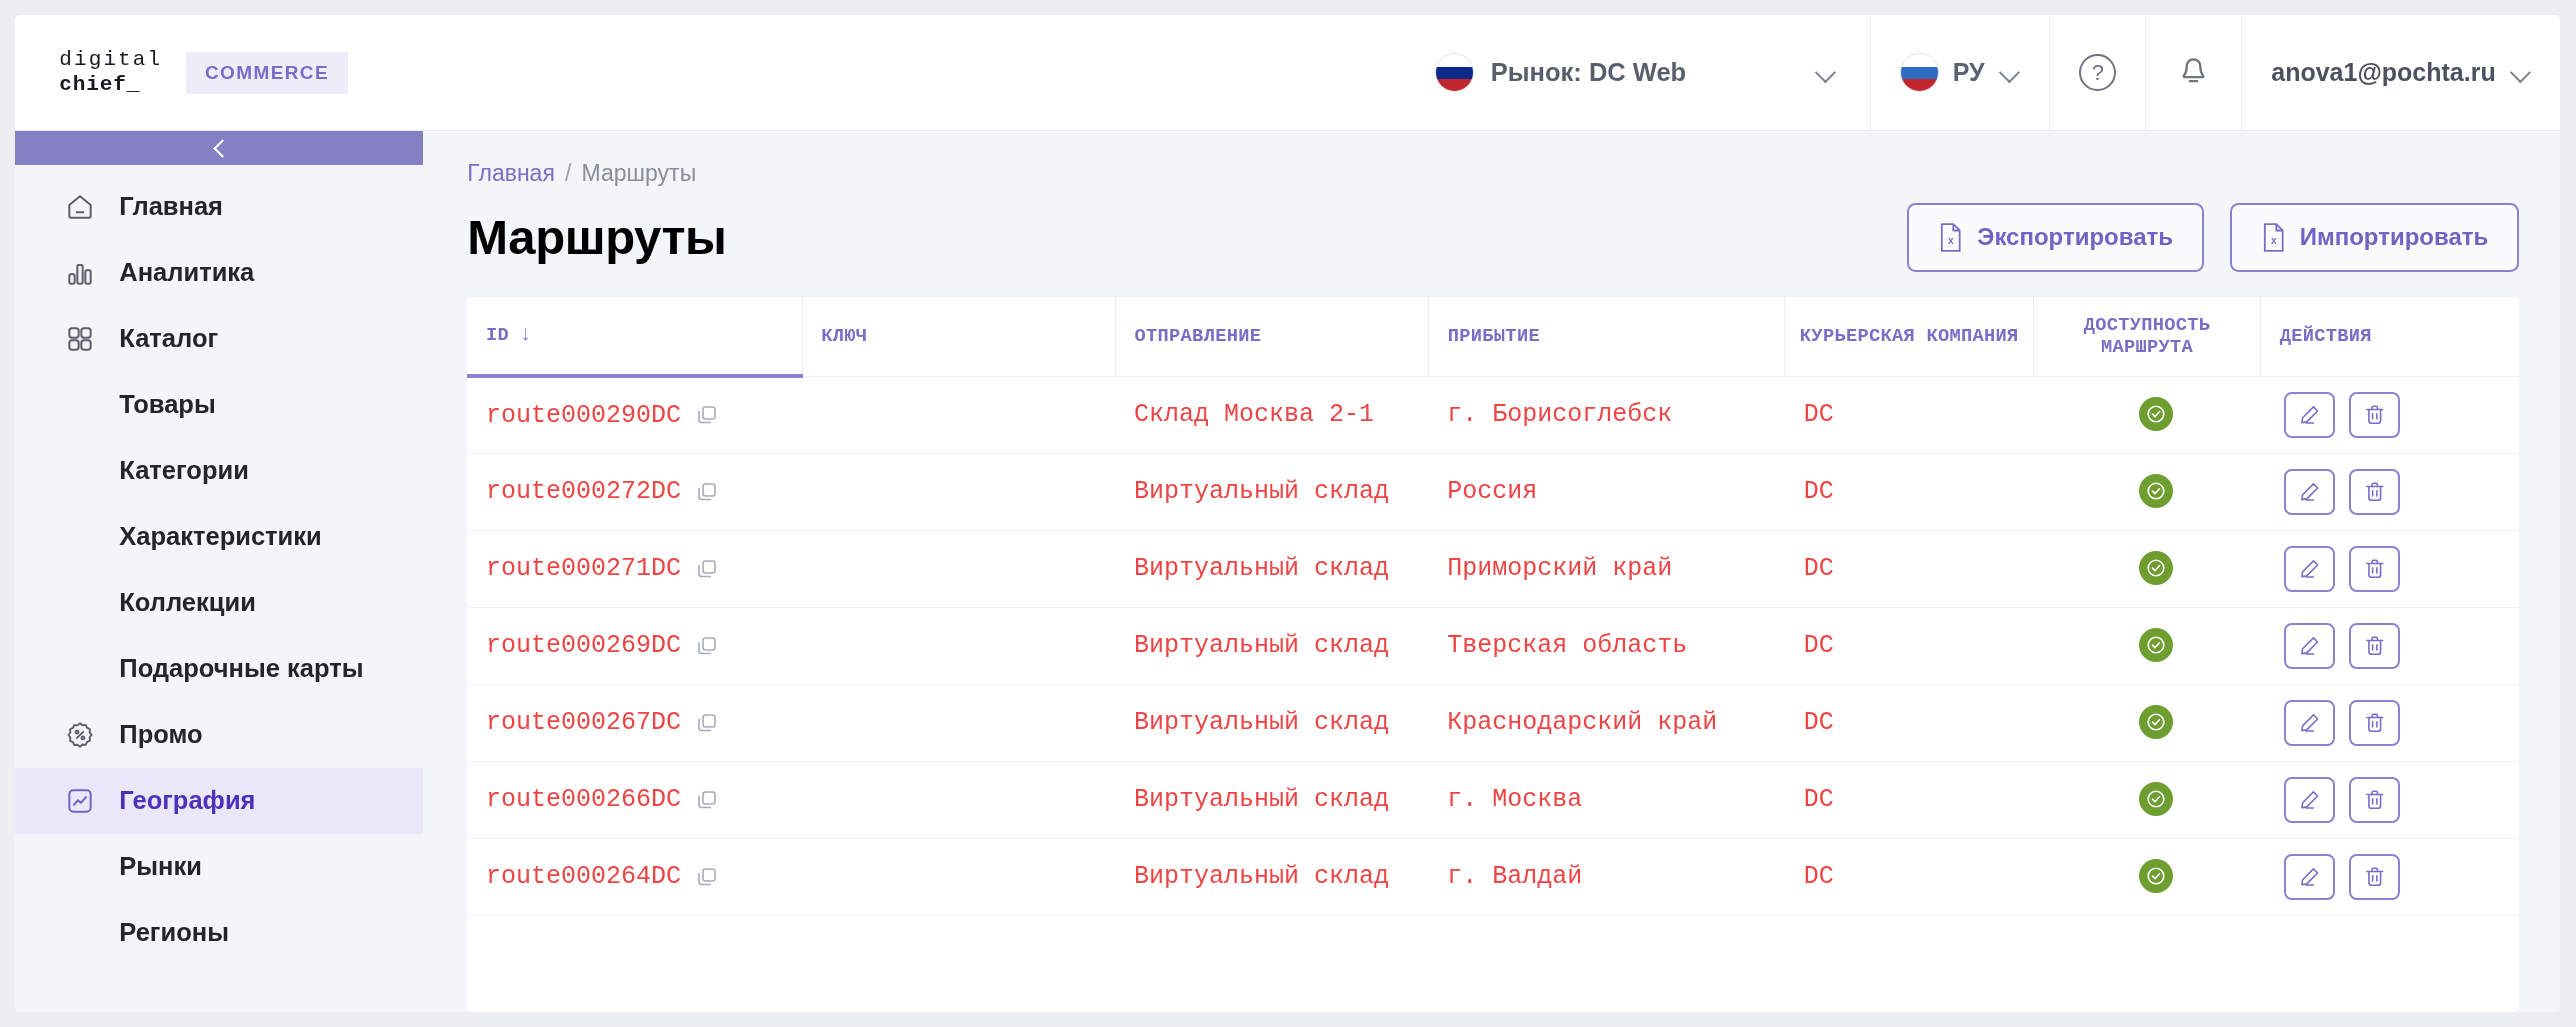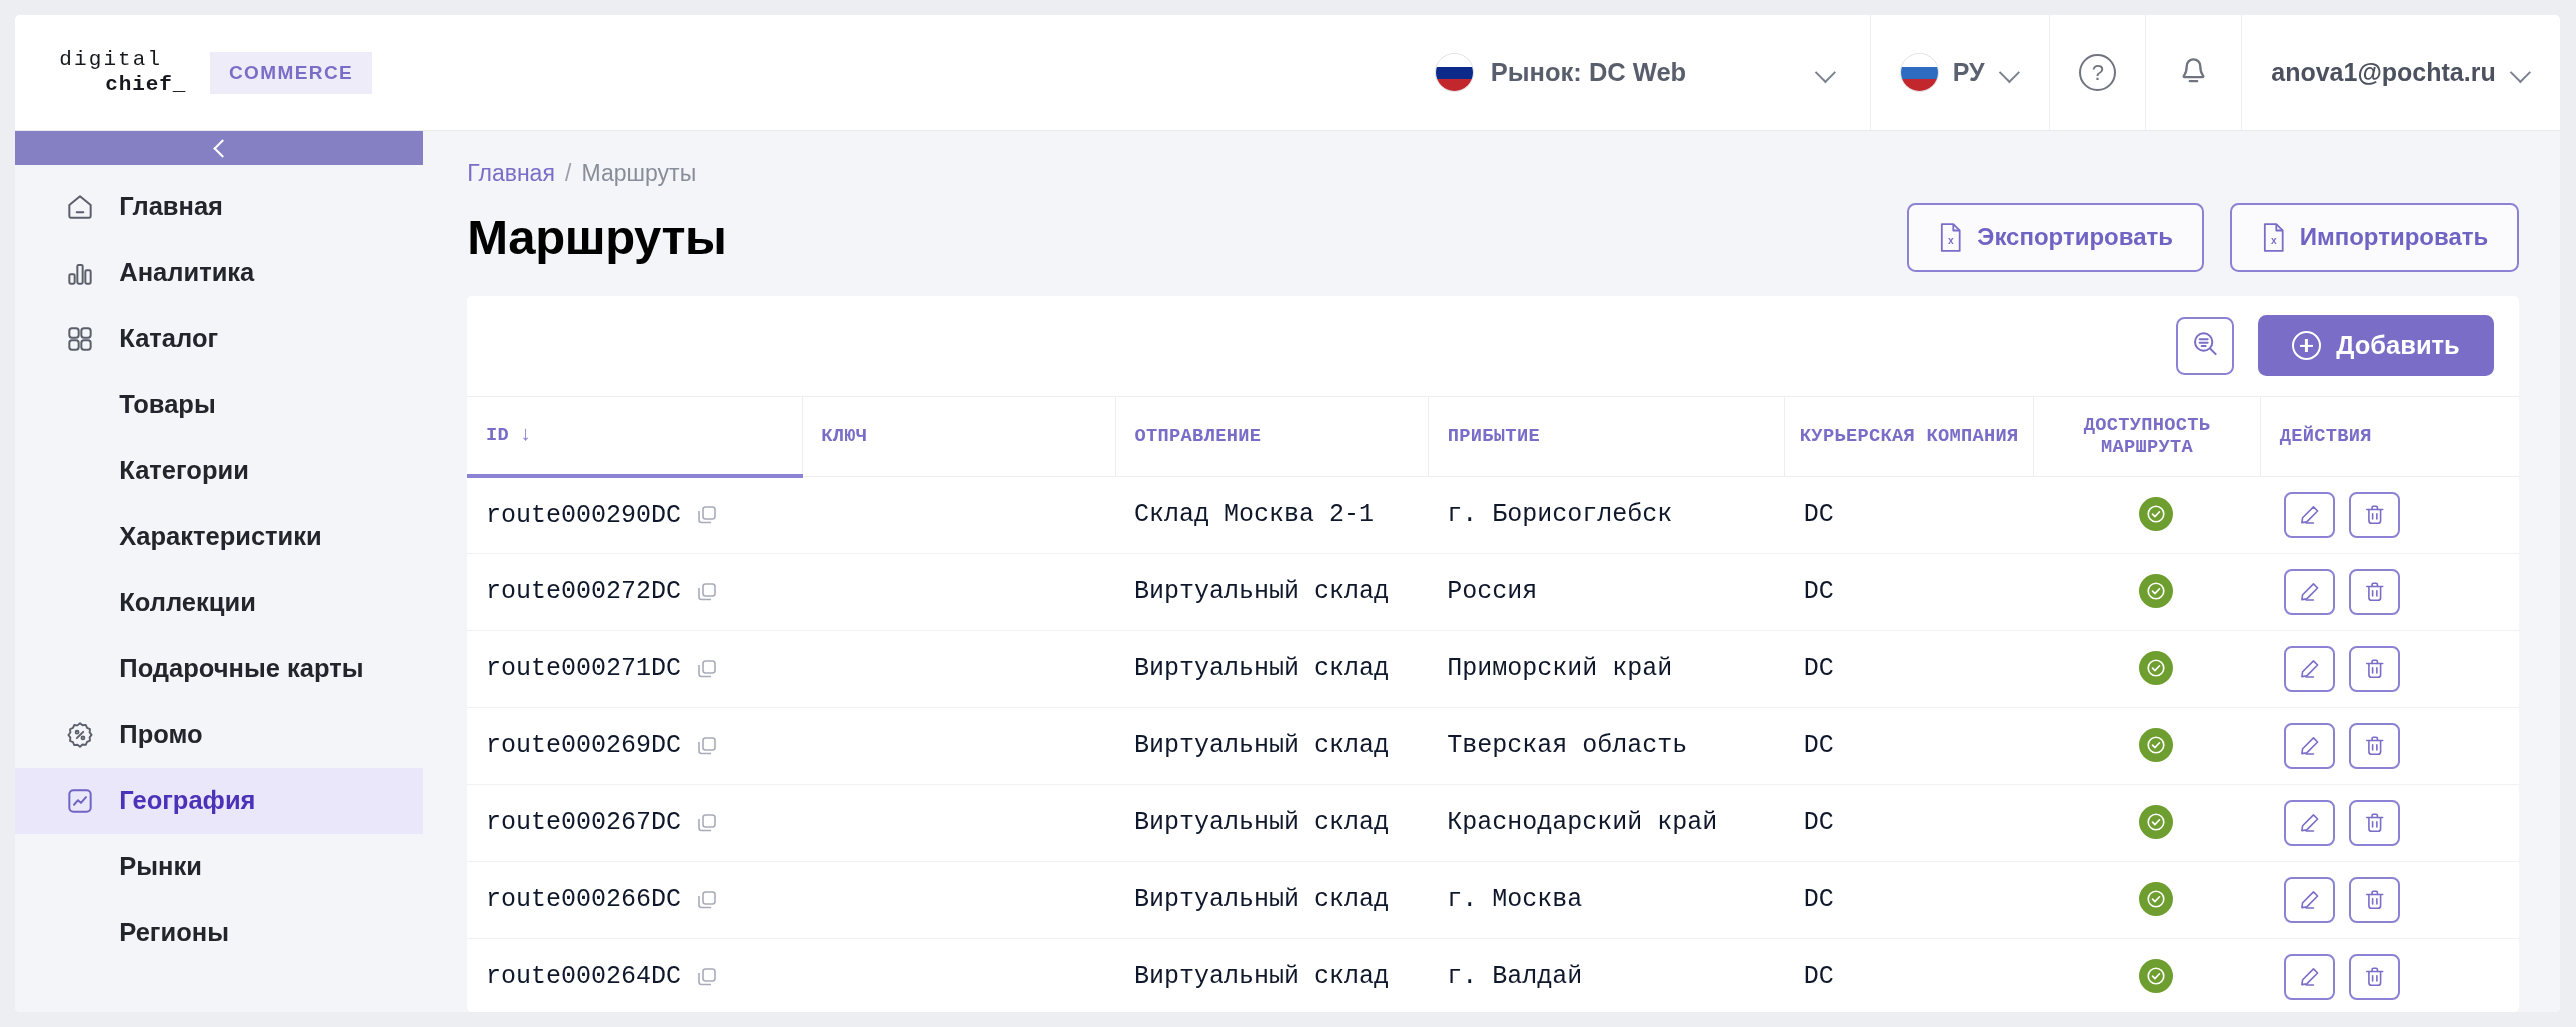--- a/index.html
+++ b/index.html
@@ -38,21 +38,21 @@
     flex: 0 0 391px;
   }
   .brand-logo {
     font-family: "Liberation Mono", monospace;
     font-size: 21px;
     line-height: 1.18;
     color: #16181d;
     letter-spacing: 2.1px;
     white-space: pre;
   }
-  .brand-logo .l2 { font-weight: bold; letter-spacing: 0.9px; display:block;margin-left:46px; }
+  .brand-logo .l2 { font-weight: bold; letter-spacing: 0.9px; display:block; }
   .brand-badge {
     background: #efecf9;
     color: #7a6dc7;
     font-size: 19px;
     font-weight: bold;
     letter-spacing: 1.4px;
     padding: 10.2px 18.7px;
   }
   .topspacer { flex: 1 1 auto; }
   .hgroup {
@@ -301,21 +301,21 @@
   table.routes th:first-child { border-left: none; }
   table.routes th.sorted {
     border-bottom: 4.3px solid #8b82d4;
   }
   table.routes th.center { text-align: center; padding-left: 0; }
   .th-inner { display: flex; align-items: center; gap: 10.2px; }
   .sort-arrow { font-size: 20.4px; color: #8b82d4; line-height: 1; }
 
   table.routes td {
     font-size: 25px;
-    color: #0f172a;
+    color: #ef4444;
     height: 77px;
     padding: 0 0 0 18.7px;
     border-bottom: 0.9px solid #f0f1f4;
     vertical-align: middle;
   }
   td.center { text-align: center; padding-left: 0; }
   .id-cell { display: flex; align-items: center; gap: 13.6px; }
   .copy-icon { width: 24px; height: 24px; flex: 0 0 24px; cursor: pointer; }
   .dot-ok {
     width: 34px; height: 34px;
@@ -506,35 +506,20 @@
                 <text x="10" y="17" font-size="8" fill="#7a6dc7" stroke="none" text-anchor="middle" font-family="Liberation Sans">x</text>
               </svg>
             </span>
             <span>Импортировать</span>
           </button>
         </div>
       </div>
 
       <div class="card">
 
-        <div class="card-toolbar">
-          <div class="icon-btn">
-            <span>
-              <svg width="32" height="32" viewBox="0 0 24 24" fill="none" stroke="#7a6dc7" stroke-width="1.5" stroke-linecap="round">
-                <circle cx="11" cy="10.5" r="6.5"></circle>
-                  <path d="M15.8 15.4 20 19.6"></path>
-                <path d="M8 8.5h6M8 11h6M9.5 13.5h3"></path>
-              </svg>
-            </span>
-          </div>
-          <button class="btn-primary">
-            <span class="plus-circle"></span>
-            <span>Добавить</span>
-          </button>
-        </div>
 
         <table class="routes">
           <colgroup>
             <col style="width:264px">
               <col style="width:247px">
               <col style="width:247px">
             <col style="width:281px">
               <col style="width:196px">
               <col style="width:179px">
               <col style="width:204px">

